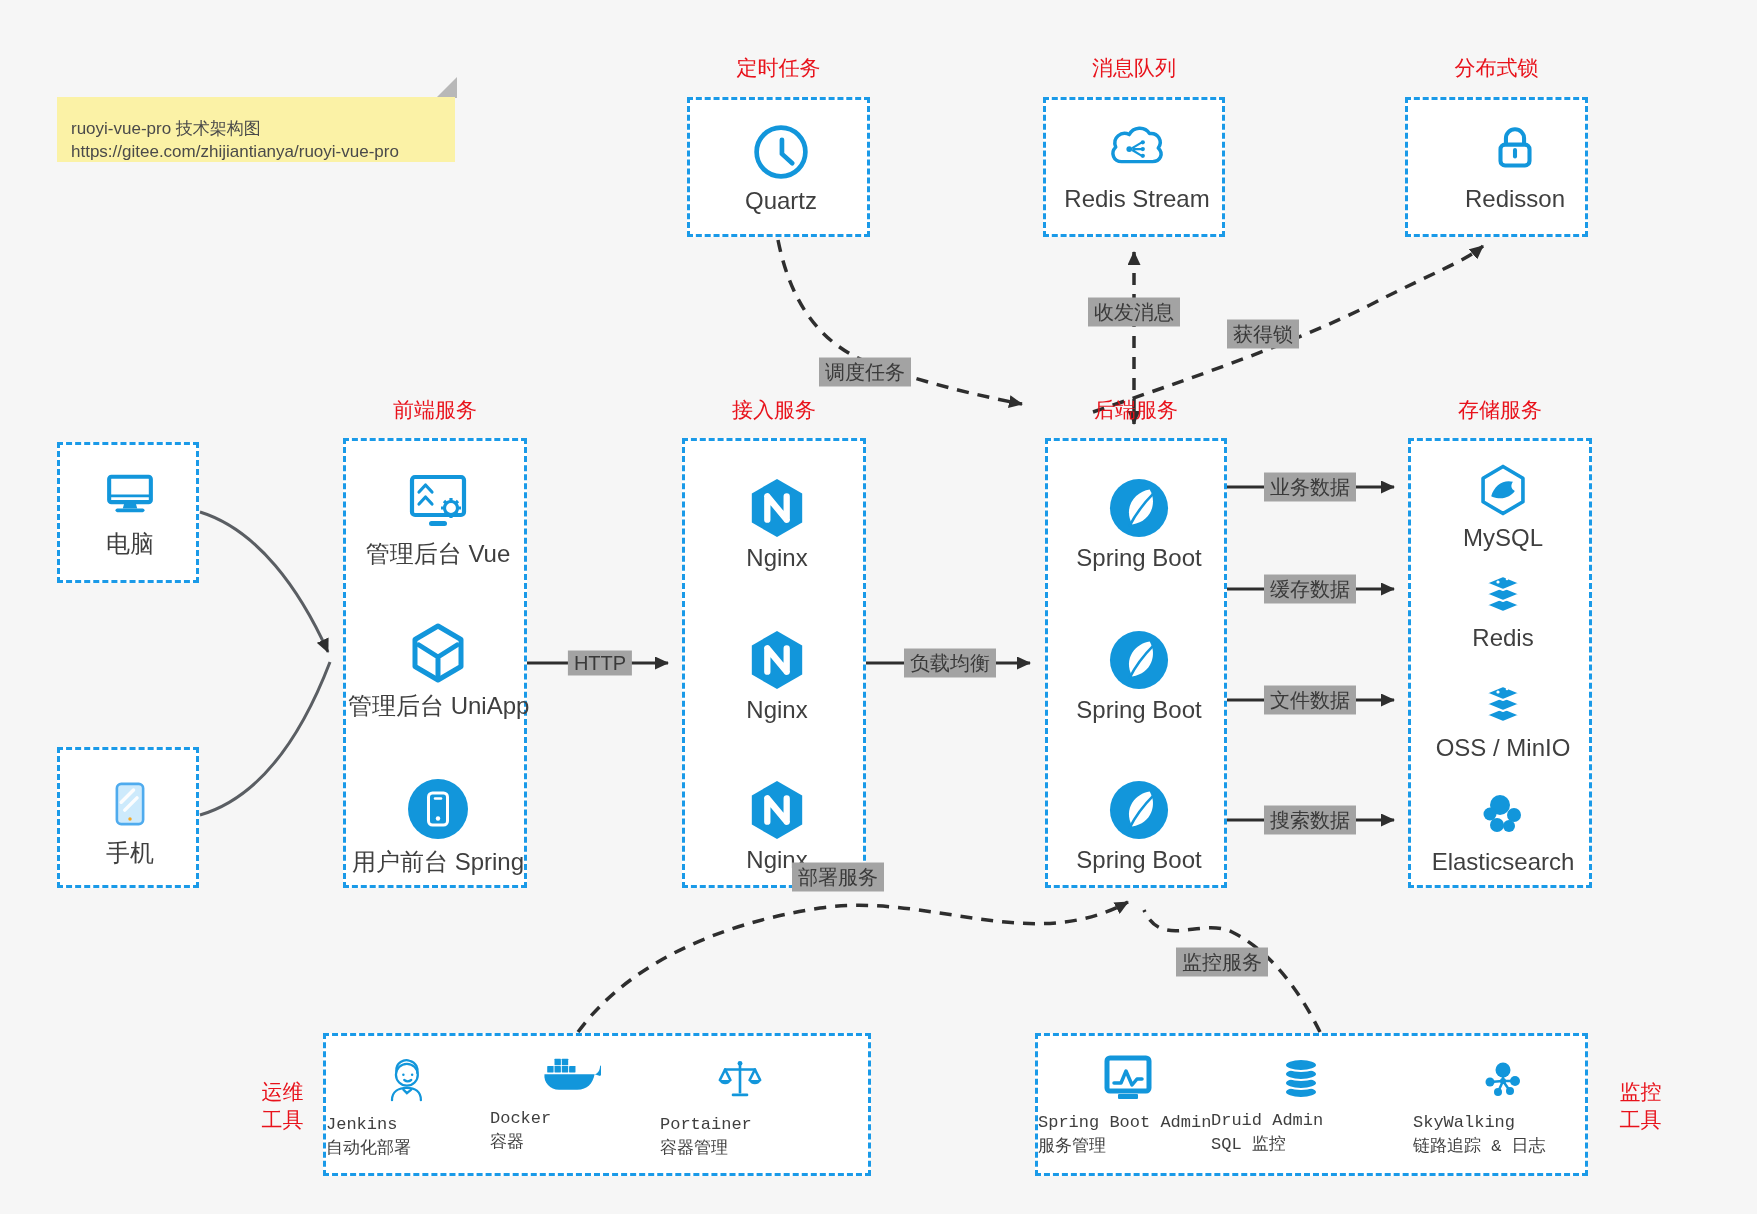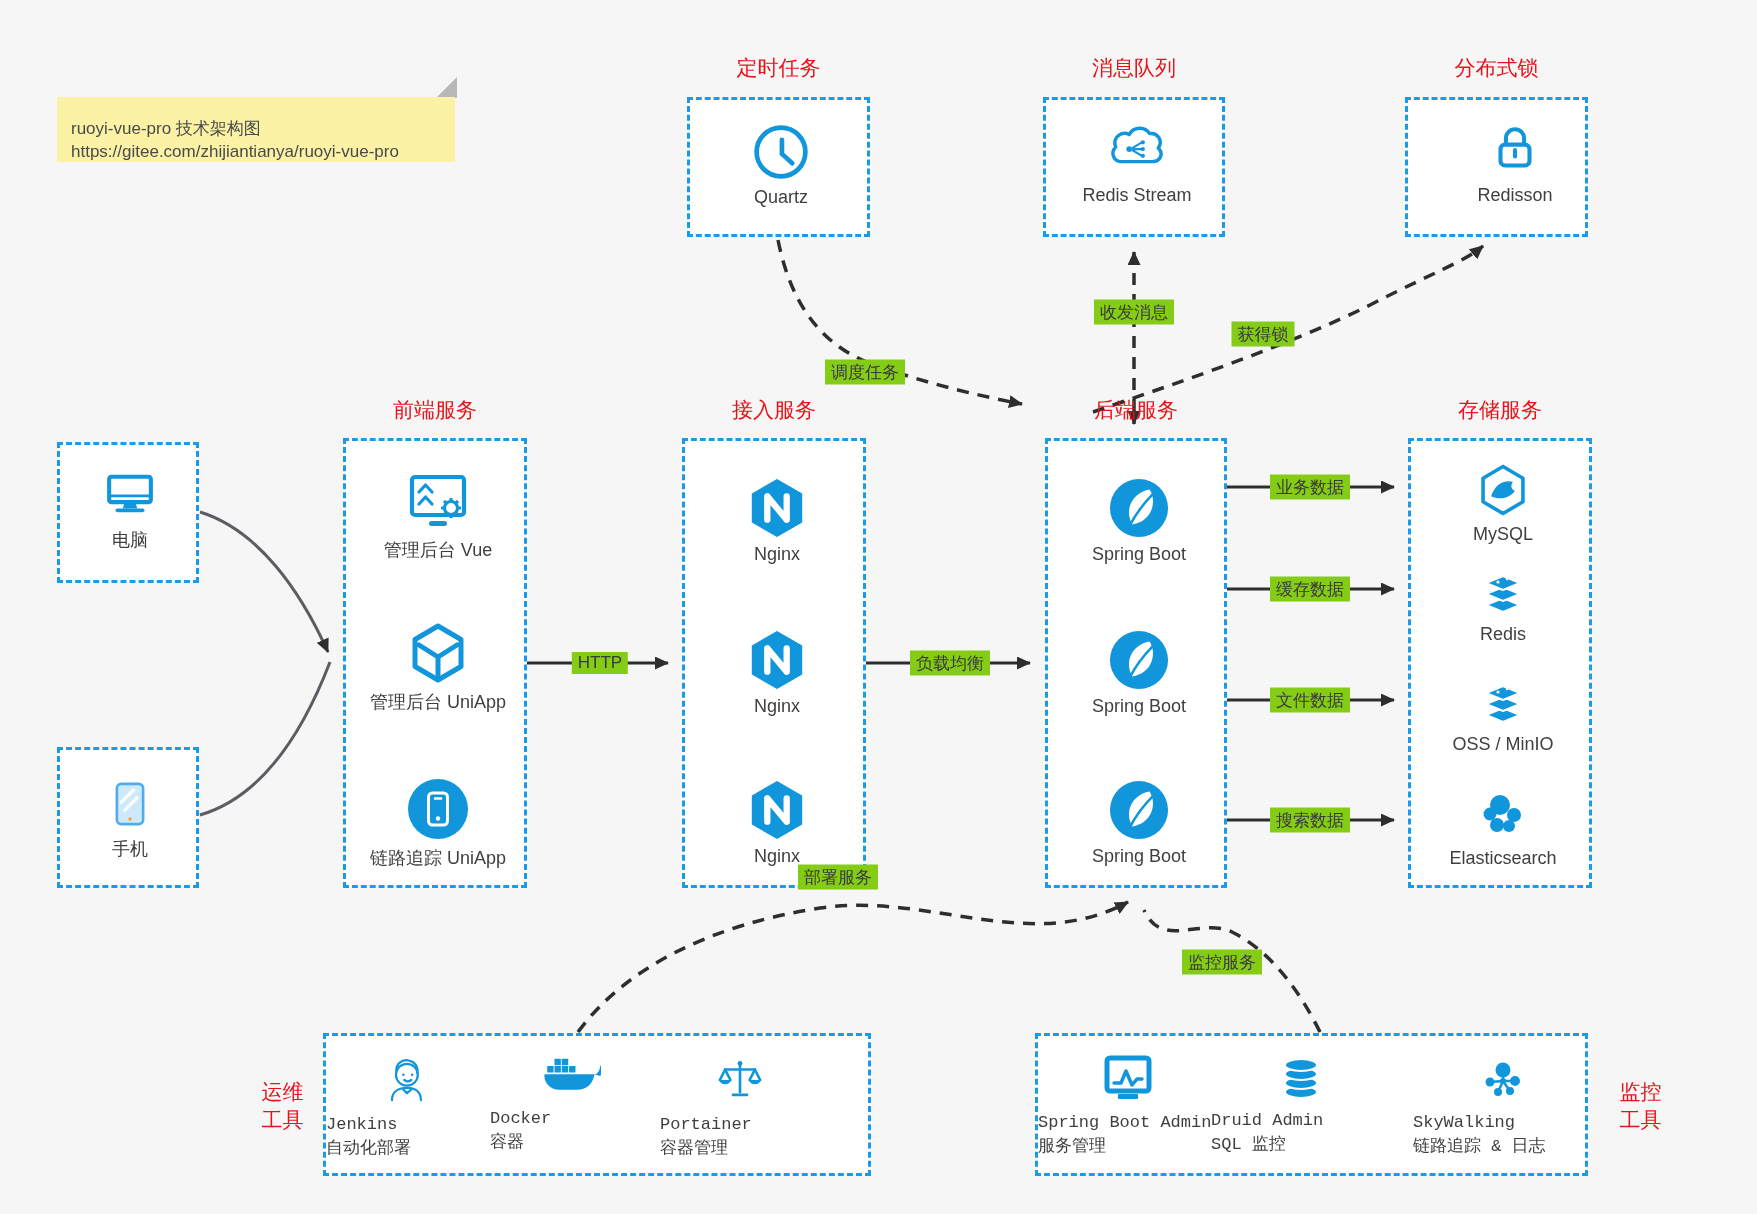--- a/index.html
+++ b/index.html
@@ -6,27 +6,27 @@
   .canvas{position:relative;width:1757px;height:1214px;background:#f6f6f6;overflow:hidden;
           font-family:"Liberation Sans","DejaVu Sans",sans-serif;}
   .wires{position:absolute;left:0;top:0;z-index:0;}
   .note{position:absolute;left:57px;top:97px;width:398px;height:65px;background:#fbf2a6;
         box-sizing:border-box;padding:20px 14px;font-size:17px;line-height:23px;color:#4a4a4a;z-index:1;}
   .gbox{position:absolute;background:#ffffff;border:3px dashed #1a9ae8;box-sizing:border-box;z-index:1;}
   .gtitle{position:absolute;color:#e8121b;font-weight:normal;font-size:21px;line-height:28px;
           text-align:center;z-index:2;white-space:pre-line;}
   .gnode{position:absolute;text-align:center;}
   .gnode svg{display:block;margin:0 auto;}
-  .glabel{margin-top:5px;font-size:18px;color:#3f3f3f;white-space:nowrap;}
+  .glabel{margin-top:5px;font-size:24px;color:#3f3f3f;white-space:nowrap;}
   .bnode{position:absolute;top:16px;text-align:left;font-family:Liberation Mono, monospace;}
   .bnode svg{display:block;margin:0 auto;}
   .bname{margin-top:5px;font-size:17px;line-height:24px;color:#3f3f3f;white-space:nowrap;}
   .bdesc{font-size:17px;line-height:24px;color:#3f3f3f;white-space:nowrap;}
-  .elabel{position:absolute;transform:translate(-50%,-50%);background:#84cc16;padding:1px 6px;
-          font-size:17px;color:#3a3a3a;white-space:nowrap;z-index:3;}
+  .elabel{position:absolute;transform:translate(-50%,-50%);background:#a3a3a3;padding:1px 6px;
+          font-size:20px;color:#3a3a3a;white-space:nowrap;z-index:3;}
   .icon{color:#1296db;}
 </style>
 </head>
 <body>
 
 <div class="canvas">
 
   <svg class="wires" width="1757" height="1214" viewBox="0 0 1757 1214">
     <defs>
       <marker id="arrD" markerUnits="userSpaceOnUse" markerWidth="15" markerHeight="13" refX="13" refY="6.5" orient="auto-start-reverse">
@@ -156,21 +156,21 @@
       </svg>
       <div class="glabel">管理后台 UniApp</div>
     </div>
     <div class="gnode" style="left:2px;top:336px;width:180px">
       <svg class="icon" width="64" height="64" viewBox="-32 -32 64 64">
         <circle r="30" fill="currentColor"></circle>
         <rect x="-9.5" y="-16" width="19" height="32" rx="4" fill="none" stroke="#ffffff" stroke-width="3"></rect>
         <path d="M-3,-10.5 H3" stroke="#ffffff" stroke-width="2.5" stroke-linecap="round"></path>
         <circle cx="0" cy="9.5" r="2.2" fill="#ffffff"></circle>
       </svg>
-      <div class="glabel">链路追踪 UniApp</div>
+      <div class="glabel">用户前台 Spring</div>
     </div>
   </div>
 
   <div class="gbox" style="left:682px;top:438px;width:184px;height:450px">
     <div class="gnode" style="left:2px;top:36px;width:180px">
       <svg width="62" height="62" viewBox="-32 -32 64 64">
         <polygon points="0,-30 26,-15 26,15 0,30 -26,15 -26,-15" fill="#1296db"></polygon>
         <path d="M-10,12 V-12 M-10,-12 L10,12 M10,12 V-12" fill="none" stroke="#ffffff" stroke-width="6.5" stroke-linejoin="round" stroke-linecap="round"></path>
       </svg>
       <div class="glabel">Nginx</div>

